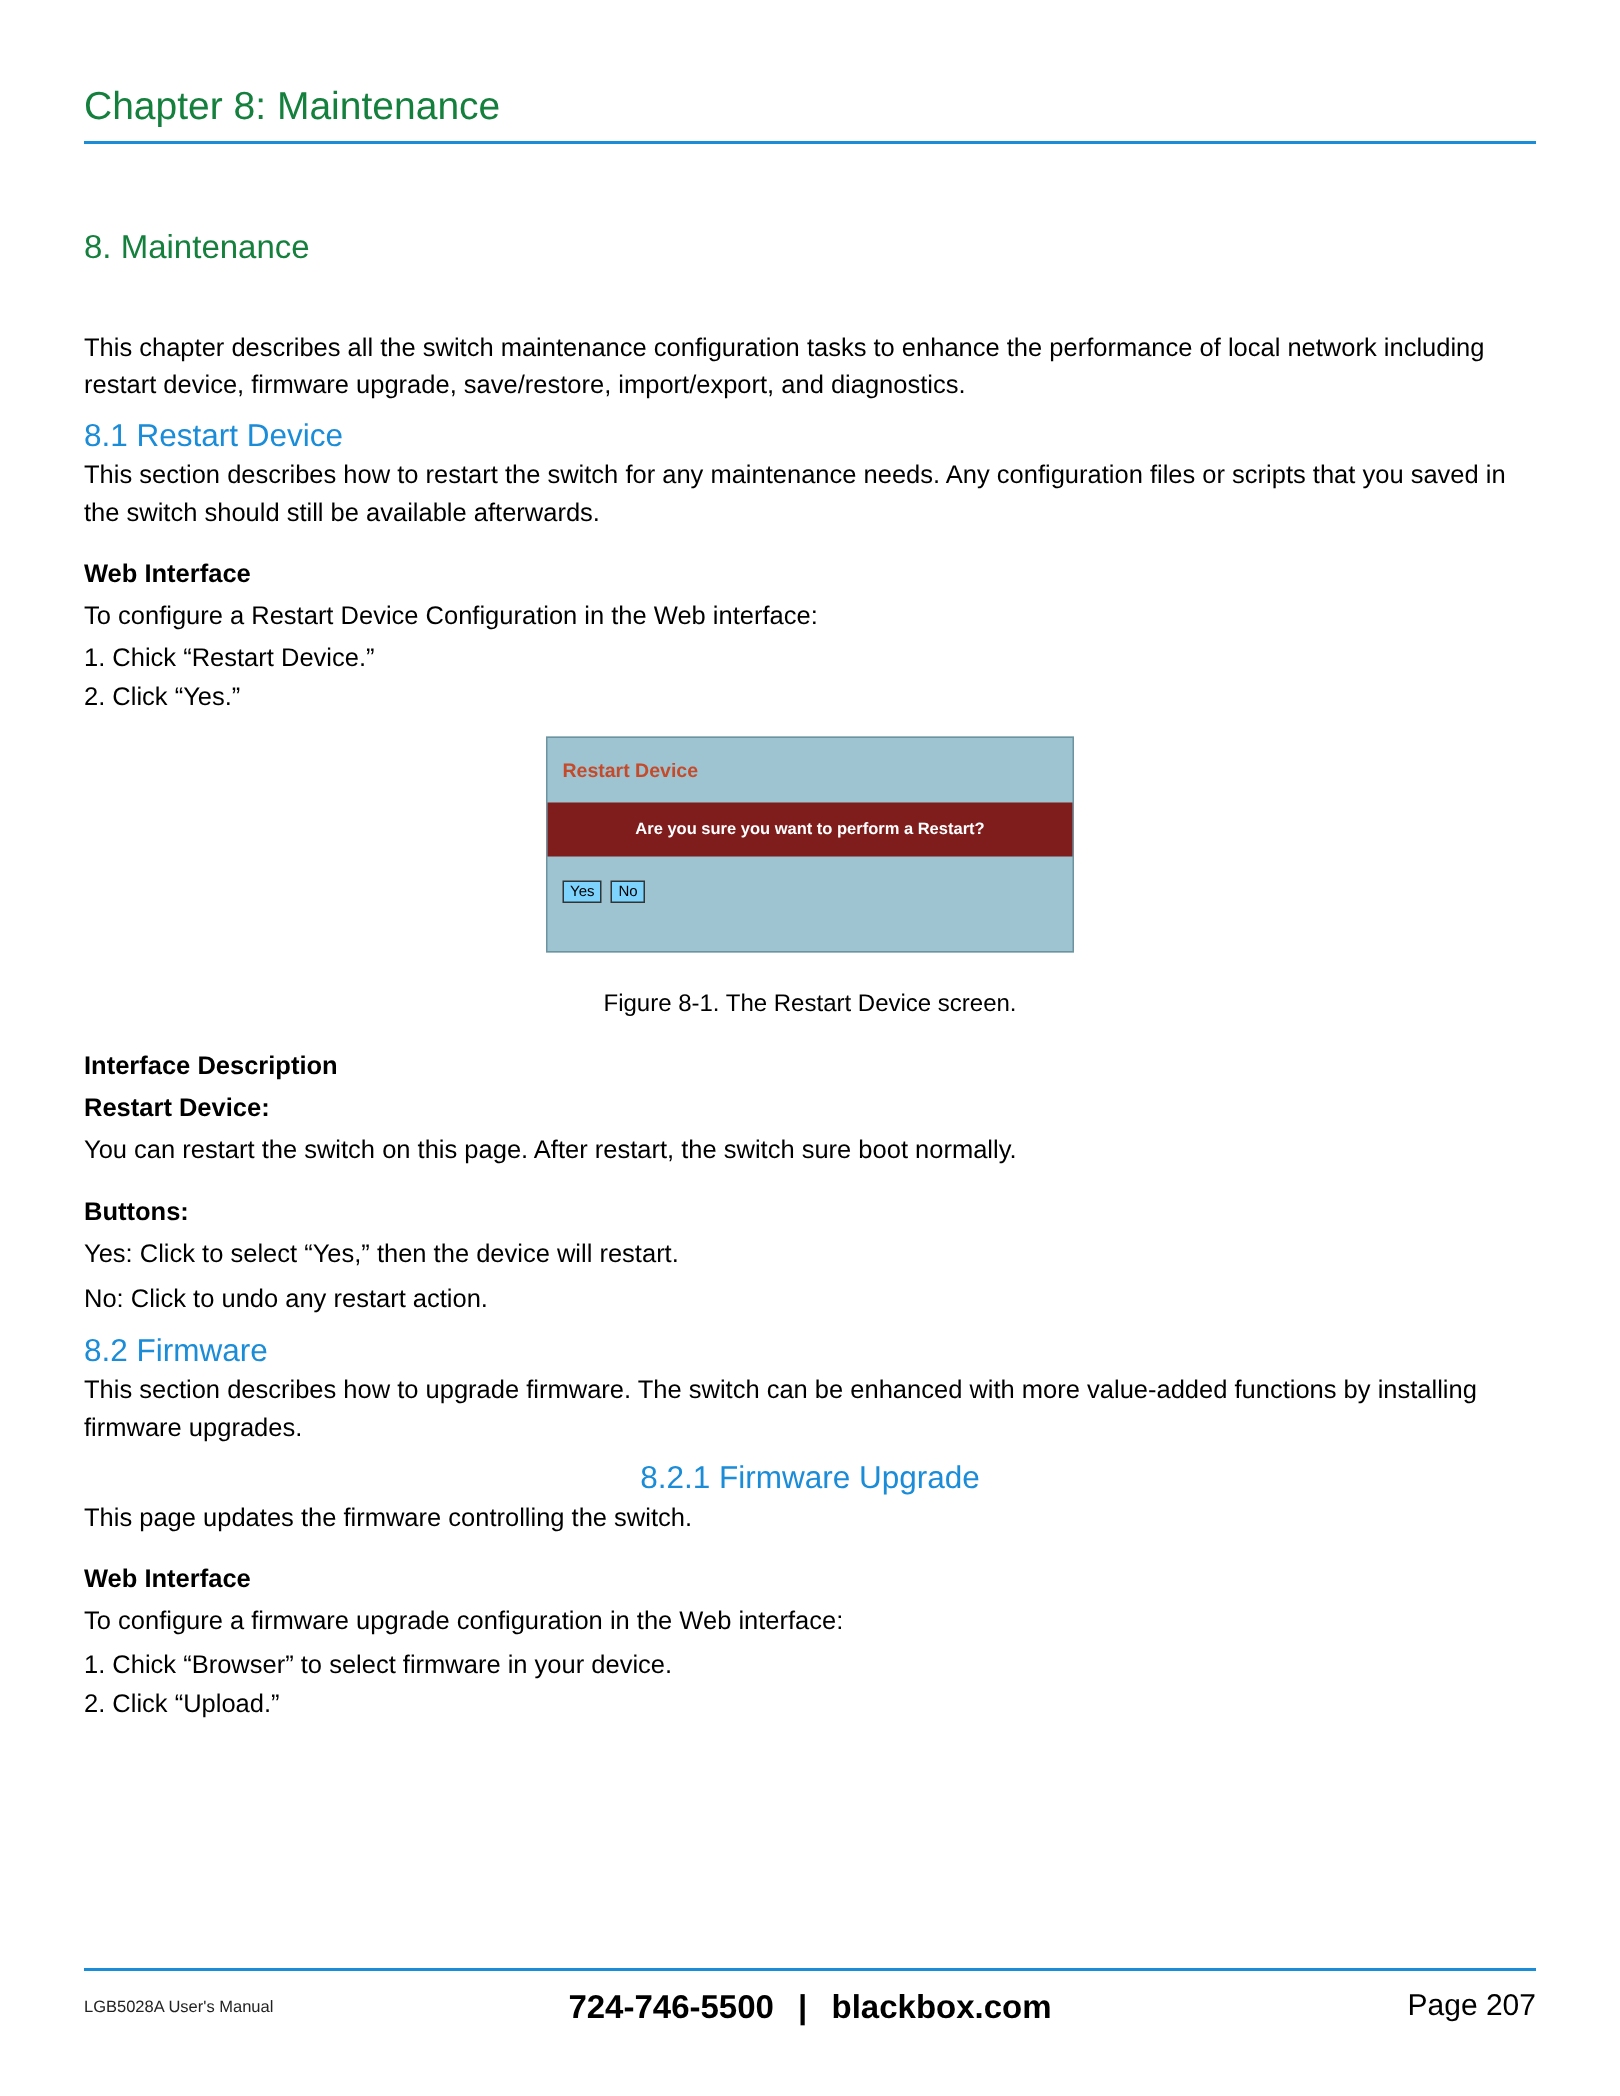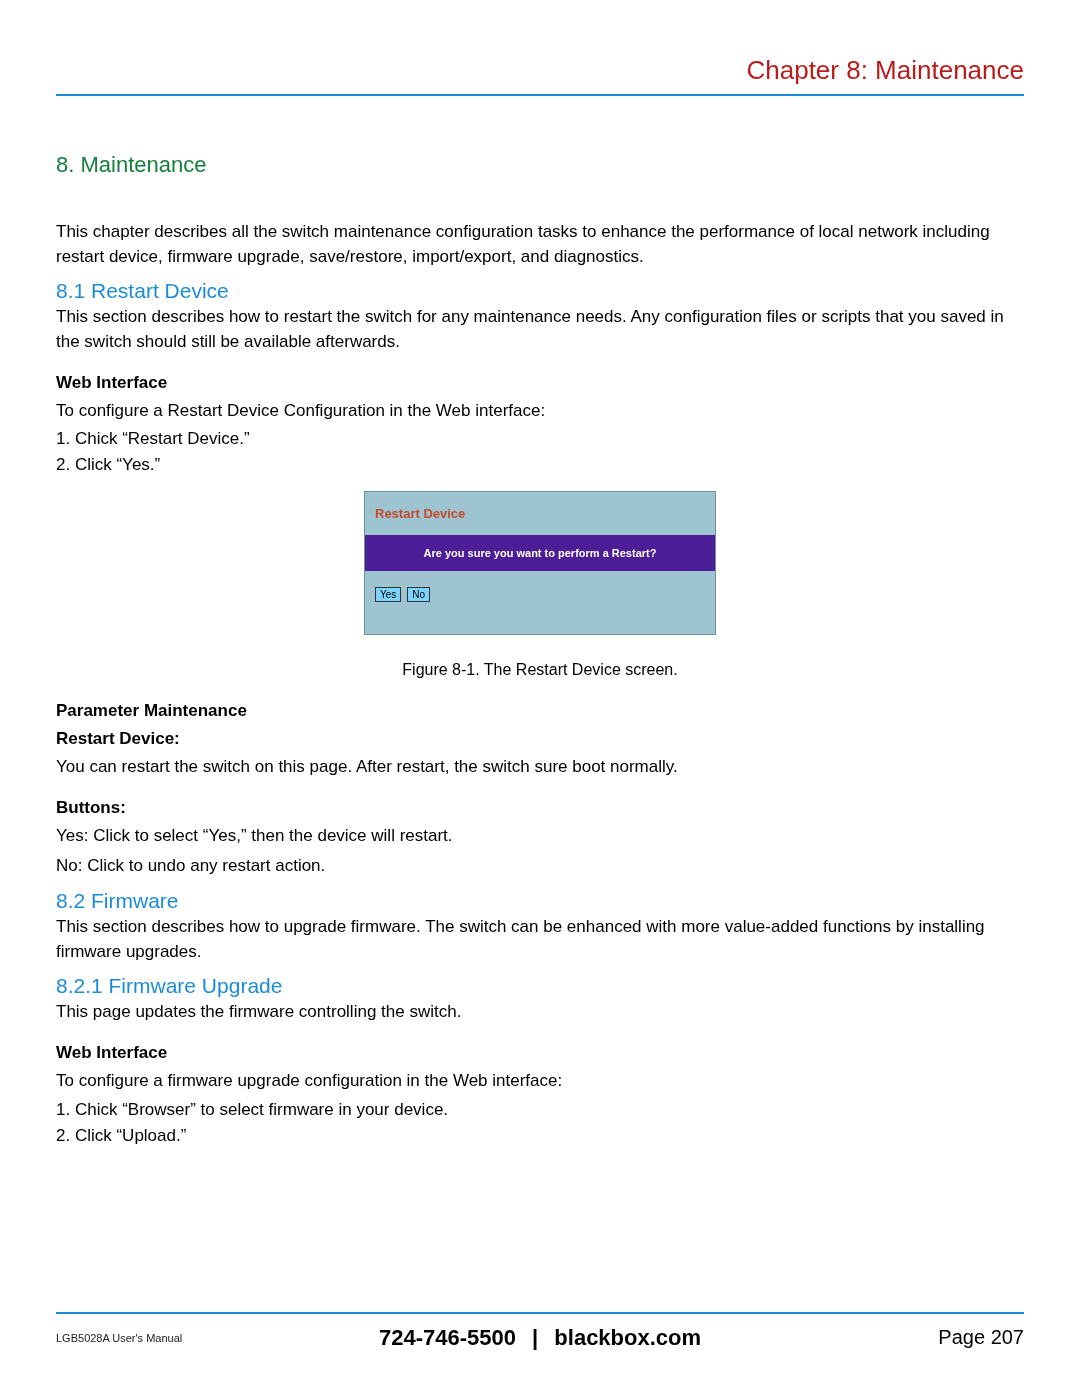--- a/index.html
+++ b/index.html
@@ -1,29 +1,29 @@
 <!DOCTYPE html>
 <html><head>
 <meta charset="utf-8">
 <style>
   * { margin: 0; padding: 0; box-sizing: border-box; }
   html, body { width: 1080px; height: 1397px; background: #fff; font-family: "Segoe UI", Arial, sans-serif; color: #000; }
   .page { width: 1080px; height: 1397px; position: relative; padding: 55px 56px 0 56px; }
-  .chapter-head { text-align: right; font-size: 26px; font-weight: 400; color: #b91c1c; padding-bottom: 8px; border-bottom: 2px solid #1a8cd8; margin-bottom: 56px; }
+  .chapter-head { text-align: left; font-size: 26px; font-weight: 400; color: #15803d; padding-bottom: 8px; border-bottom: 2px solid #1a8cd8; margin-bottom: 56px; }
   .h1 { color: #15803d; font-size: 22px; font-weight: 400; margin-bottom: 42px; }
   .h2 { color: #1a8cd8; font-size: 21px; font-weight: 400; margin-top: 10px; margin-bottom: 2px; }
-  .h3 { color: #1a8cd8; font-size: 21px; font-weight: 400; margin-top: 10px; margin-bottom: 2px; }
+  .h3 { color: #1a8cd8; font-size: 21px; font-weight: 400; margin-top: 10px; margin-bottom: 2px; text-align: center; }
   .body { font-size: 17px; line-height: 1.45; color: #000; font-weight: 400; margin-bottom: 6px; }
   .bold { font-weight: 600; font-size: 17px; margin-top: 18px; margin-bottom: 6px; }
   .step { font-size: 17px; margin-top: 6px; margin-bottom: 6px; }
 
   .figure-wrap { width: 100%; display: flex; flex-direction: column; align-items: center; margin-top: 16px; margin-bottom: 22px; }
   .restart-panel { width: 352px; background: #9ec3d1; border: 1px solid #6d93a1; padding: 14px 10px 32px 10px; }
   .restart-title { color: #c54a2a; font-weight: 700; font-size: 13px; margin-bottom: 14px; }
-  .restart-bar { background: #4c1d95; color: #fff; font-weight: 700; font-size: 11px; text-align: center; padding: 12px 20px; margin: 0 -10px 16px -10px; }
+  .restart-bar { background: #7f1d1d; color: #fff; font-weight: 700; font-size: 11px; text-align: center; padding: 12px 20px; margin: 0 -10px 16px -10px; }
   .btn-row { display: flex; gap: 6px; }
   .restart-btn { background: #7dd3fc; border: 1px solid #333; font-size: 10px; padding: 1px 4px; cursor: pointer; font-family: inherit; }
   .figure-caption { font-size: 16px; margin-top: 26px; text-align: center; }
 
   .footer { position: absolute; left: 56px; right: 56px; bottom: 48px; border-top: 2px solid #1a8cd8; padding-top: 12px; display: flex; align-items: center; justify-content: space-between; }
   .footer-left { font-size: 11px; color: #222; }
   .footer-center { position: absolute; left: 0; right: 0; text-align: center; font-size: 22px; font-weight: 700; }
   .footer-right { font-size: 20px; }
   .footer-sep { margin: 0 10px; }
 </style>
@@ -50,21 +50,21 @@
       <div class="restart-title">Restart Device</div>
       <div class="restart-bar">Are you sure you want to perform a Restart?</div>
       <div class="btn-row">
         <button class="restart-btn">Yes</button>
         <button class="restart-btn">No</button>
       </div>
     </div>
     <div class="figure-caption">Figure 8-1. The Restart Device screen.</div>
   </div>
 
-  <div class="bold">Parameter Maintenance</div>
+  <div class="bold">Interface Description</div>
   <div class="bold" style="margin-top:8px;">Restart Device:</div>
   <p class="body">You can restart the switch on this page. After restart, the switch sure boot normally.</p>
   <div class="bold">Buttons:</div>
   <p class="body">Yes: Click to select “Yes,” then the device will restart.</p>
   <p class="body">No: Click to undo any restart action.</p>
 
   <div class="h2">8.2 Firmware</div>
   <p class="body">This section describes how to upgrade firmware. The switch can be enhanced with more value-added functions by installing firmware upgrades.</p>
 
   <div class="h3">8.2.1 Firmware Upgrade</div>

